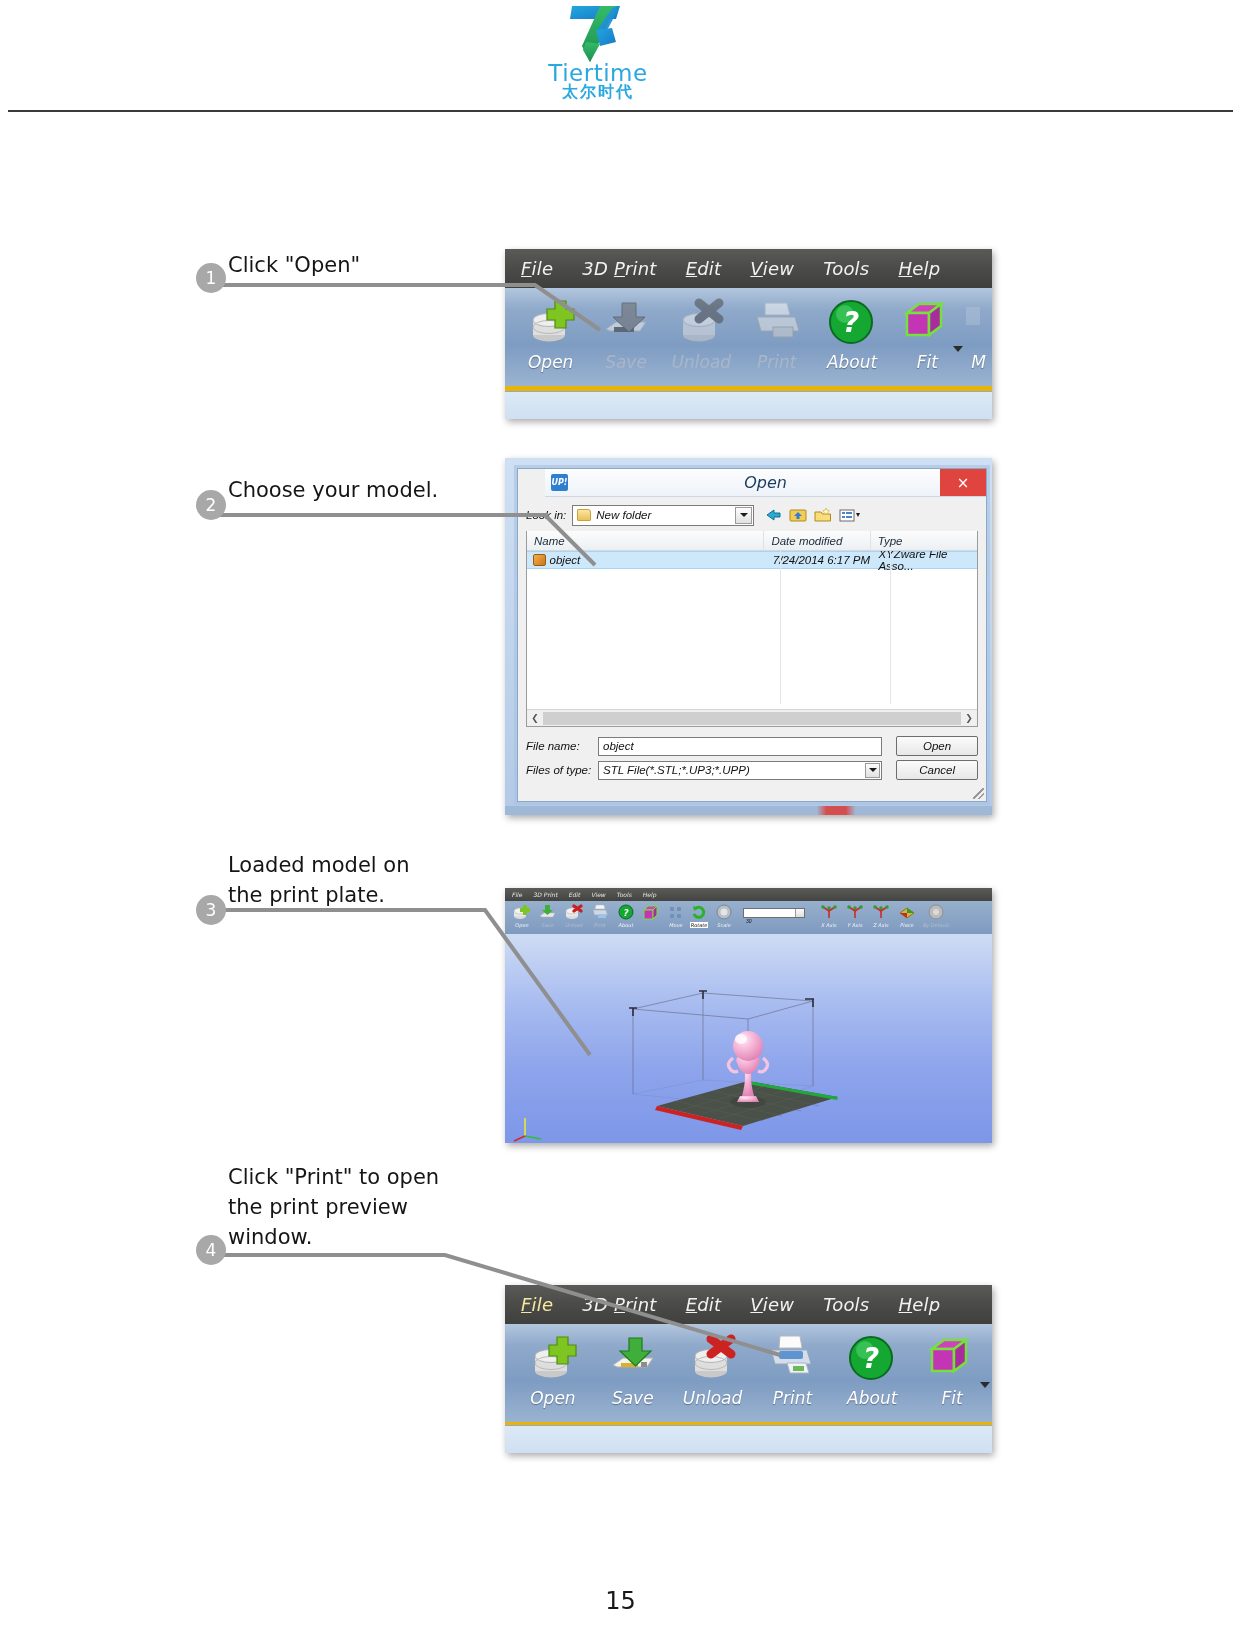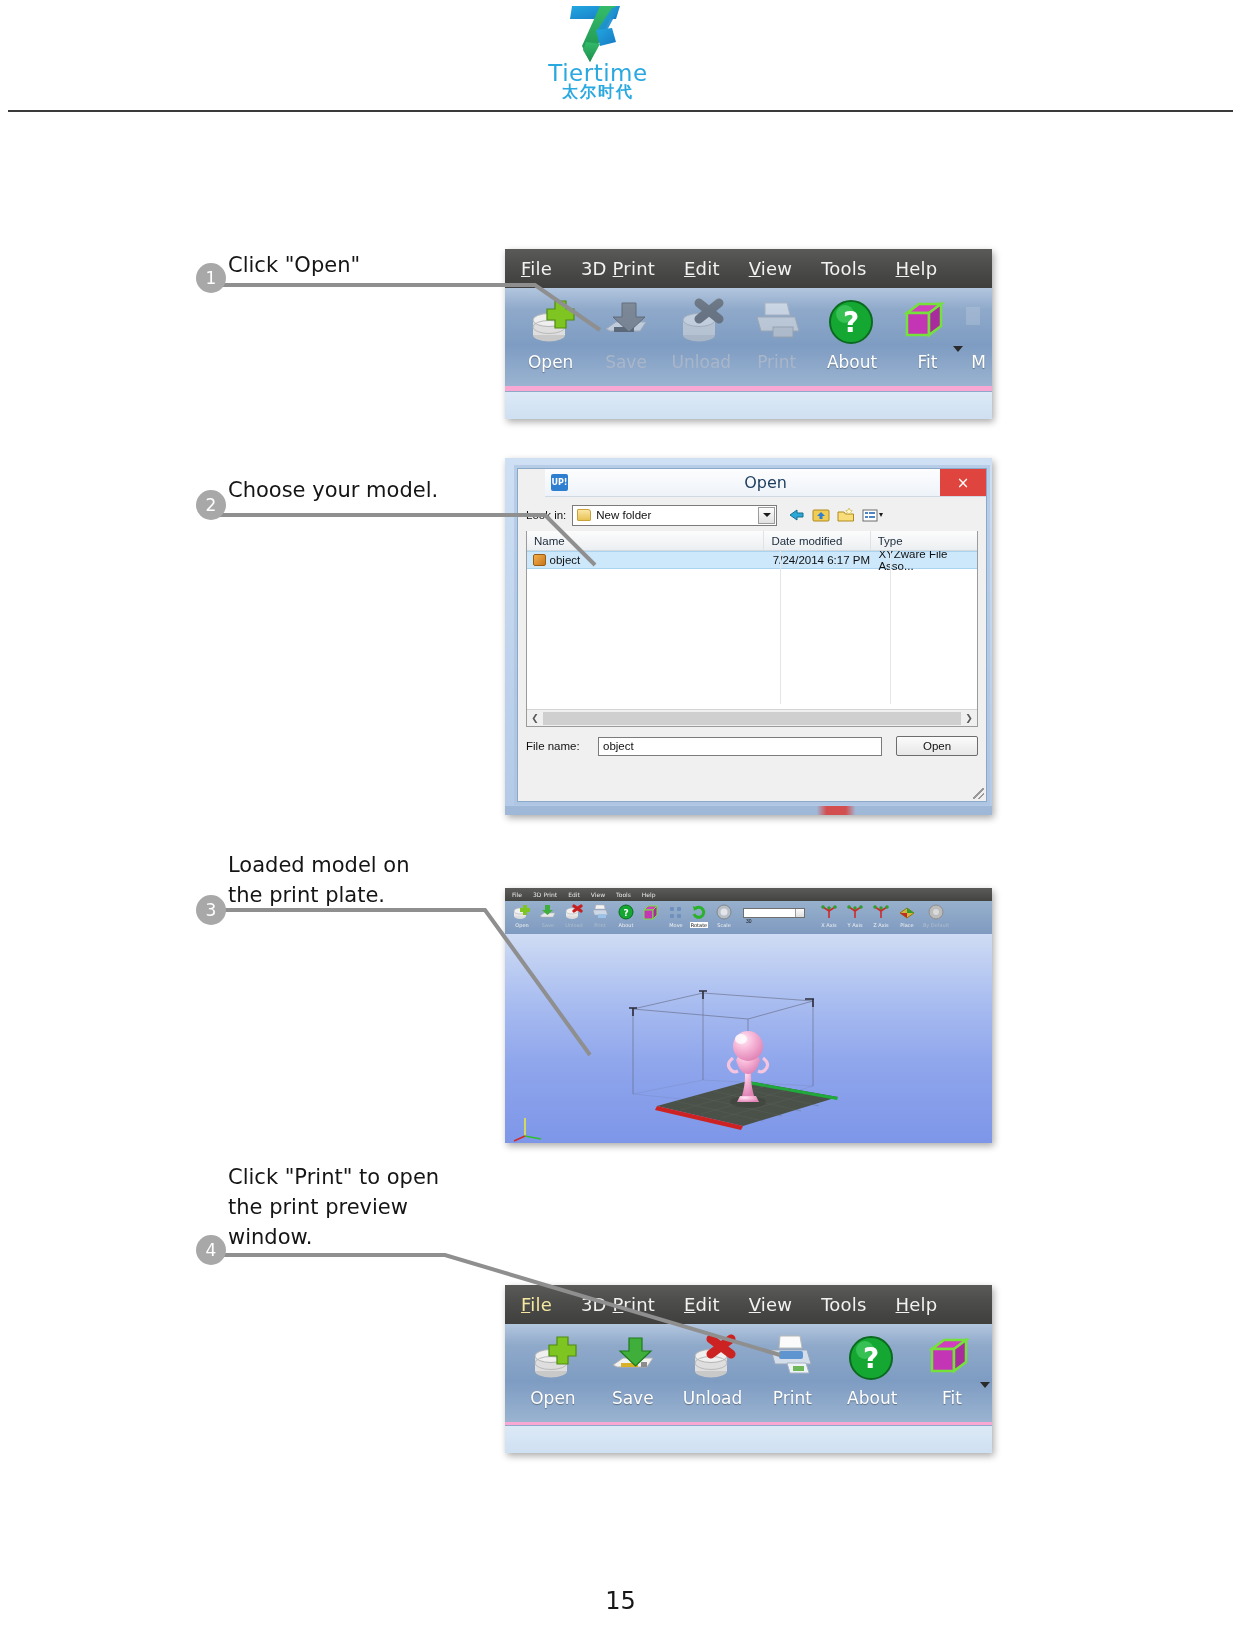--- a/index.html
+++ b/index.html
@@ -57,23 +57,24 @@
     font-family: "DejaVu Sans", sans-serif;
     font-size: 21px; color: #151515; line-height: 30px;
     white-space: pre-line;
     z-index: 5;
   }
   .leader { position: absolute; z-index: 4; }
 
   
   .shot {
     position: absolute;
-    background: #f9a8d4;
+    background: #eab308;
     box-shadow: 2px 3px 7px rgba(0,0,0,0.33);
     overflow: hidden;
+    font-style: italic;
   }
 
   
   .up-menubar {
     position: absolute; left: 0; top: 0; right: 0; height: 39px;
     background: linear-gradient(to bottom,#5a5a58 0%,#4b4b49 48%,#3f3f3d 100%);
     display: flex; align-items: center; padding-left: 16px; gap: 29px;
   }
   .up-menubar .mi {
     font-family: "DejaVu Sans", sans-serif;
@@ -134,21 +135,21 @@
   .dlg-close {
     position: absolute; right: 0; top: 0; width: 46px; height: 27px;
     background: #e0443e; color: #fff;
     display:flex; align-items:center; justify-content:center;
     font-family: "DejaVu Sans", sans-serif; font-size: 15px;
   }
   .dlg-body { padding: 6px 8px 0 8px; }
   .lookin { display: flex; align-items: center; gap: 6px; height: 24px; }
   .lookin .lbl { font-family:"Liberation Sans",sans-serif; font-size:11.5px; color:#111; }
   .combo {
-    flex: 0 0 auto; width: 205px; height: 21px; background:#fff;
+    flex: 0 0 auto; width: 182px; height: 21px; background:#fff;
     border: 1px solid #7b7b7b; display:flex; align-items:center; position: relative;
   }
   .combo .folder {
     width: 14px; height: 12px; margin: 0 5px 0 4px; border-radius: 1px 3px 1px 1px;
     background: linear-gradient(to bottom,#fbe6a3,#e8c255); border:1px solid #c9a23c;
   }
   .combo .val { font-family:"Liberation Sans",sans-serif; font-size:11.5px; color:#111; }
   .combo .arrow {
     position: absolute; right: 1px; top: 1px; width: 17px; height: 17px;
     background: linear-gradient(to bottom,#fdfdfd,#e1e1e1); border:1px solid #9b9b9b;
@@ -479,20 +480,30 @@
             <span class="ar">❯</span>
           </div>
         </div>
 
         <div class="dlg-fields">
           <div class="frow">
             <span class="flbl">File name:</span>
             <span class="fin">object</span>
             <span class="dbtn">Open</span>
           </div>
+          <div class="frow">
+            <span class="flbl">Files of type:</span>
+            <span class="fin">
+              <span>STL File(*.STL;*.UP3;*.UPP)</span>
+              <span class="arrow">
+                  <i></i>
+                </span>
+            </span>
+            <span class="dbtn">Cancel</span>
+          </div>
         </div>
       </div>
       <span class="dlg-resizer"></span>
     </div>
 
     <div class="dlg-strip"></div>
   </div>
 
   <div class="step-bullet" style="left:196px; top:895px;">3</div>
   <div class="step-text" style="left:228px; top:850px;">Loaded model on

